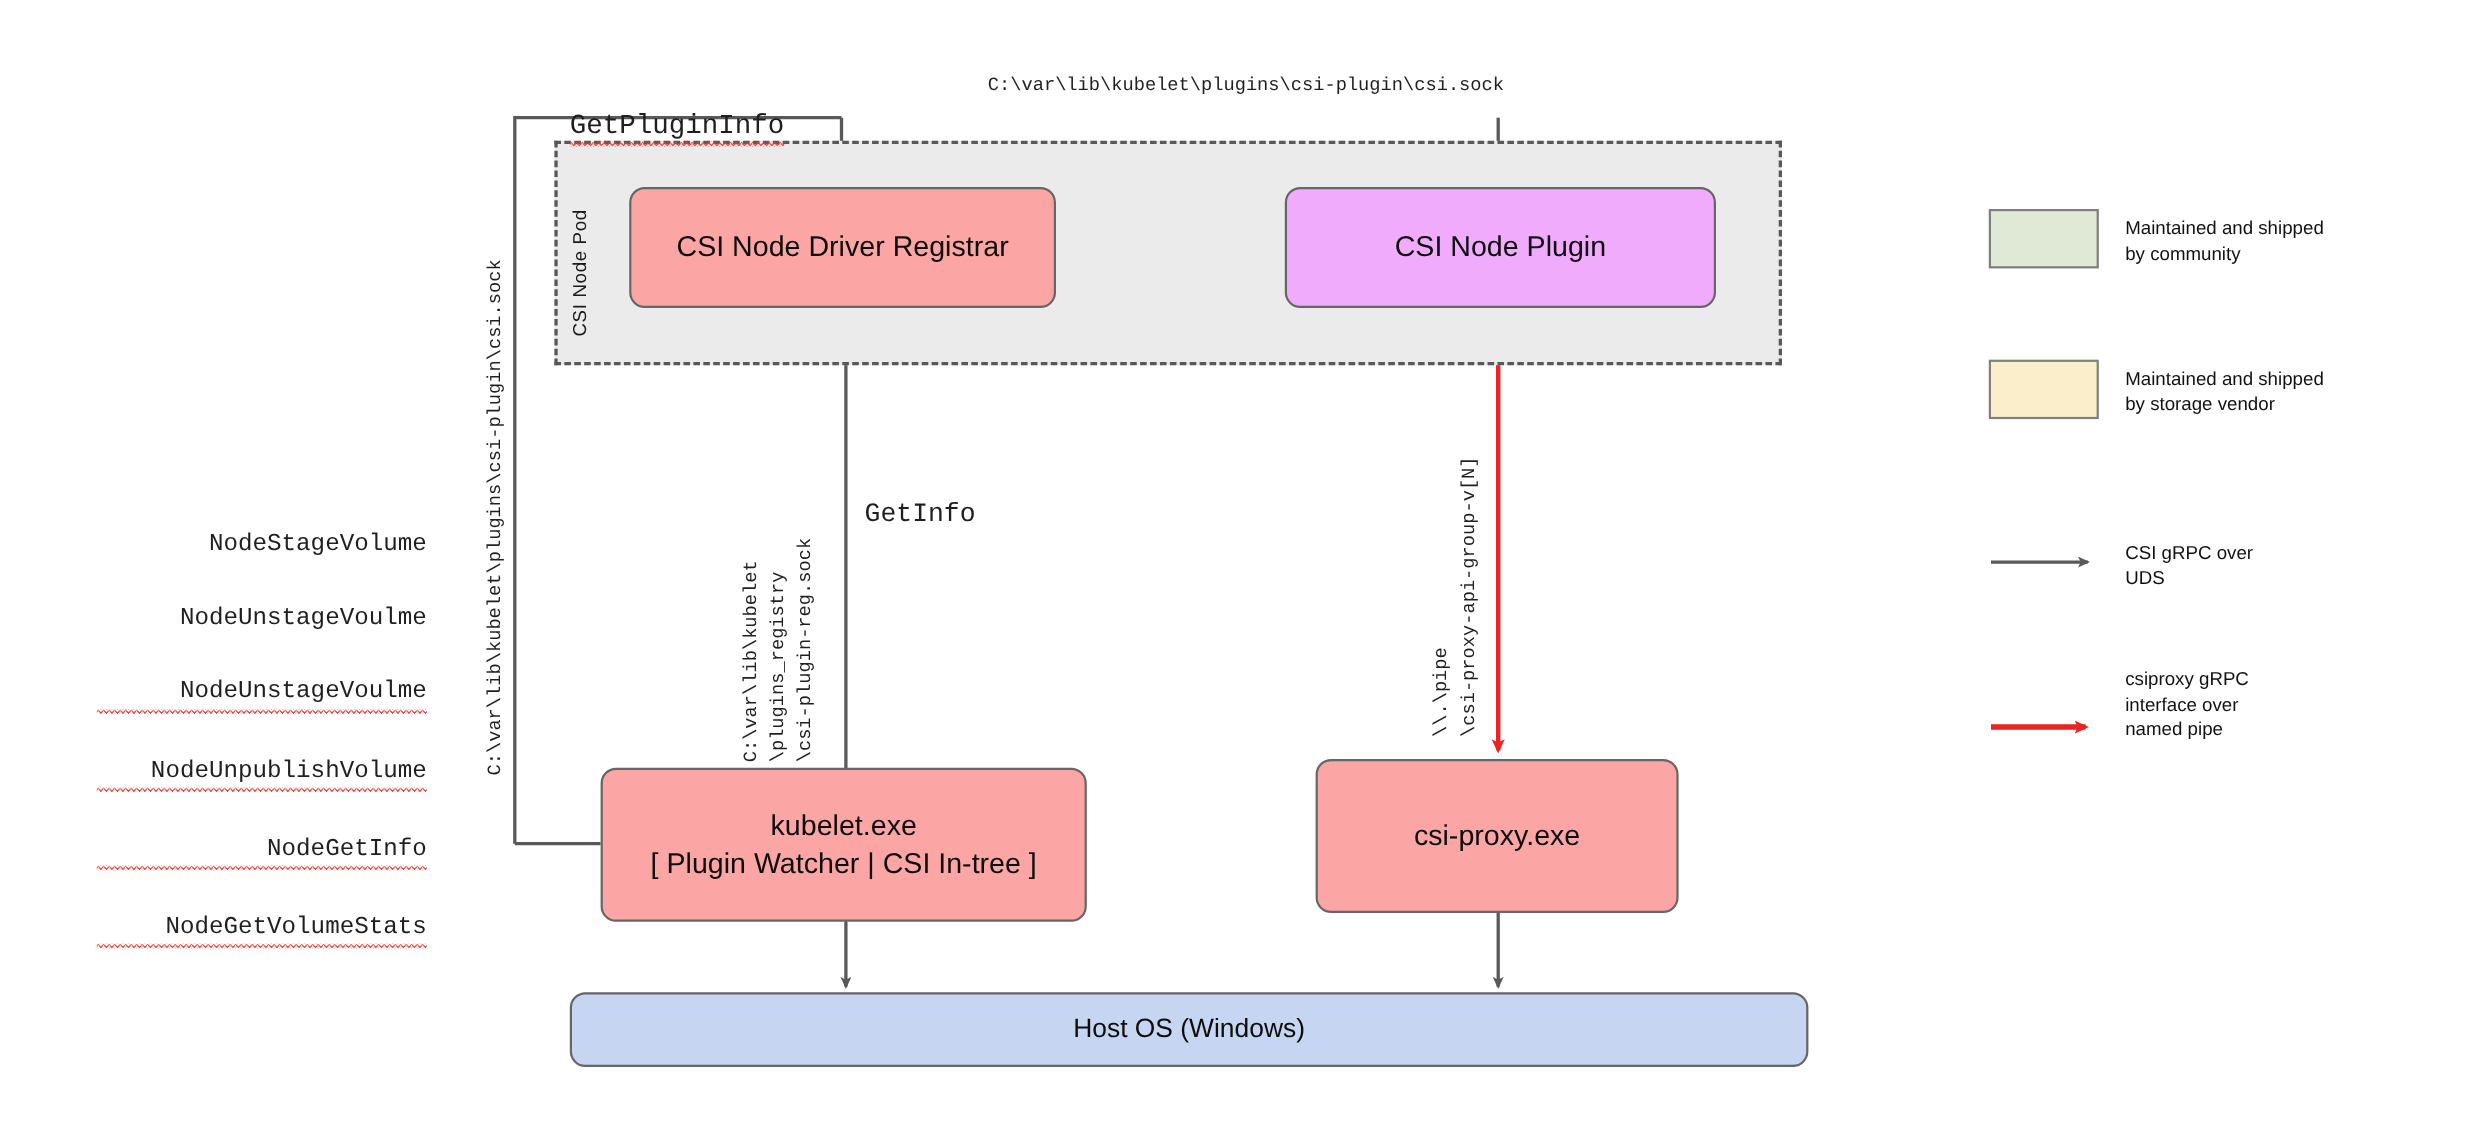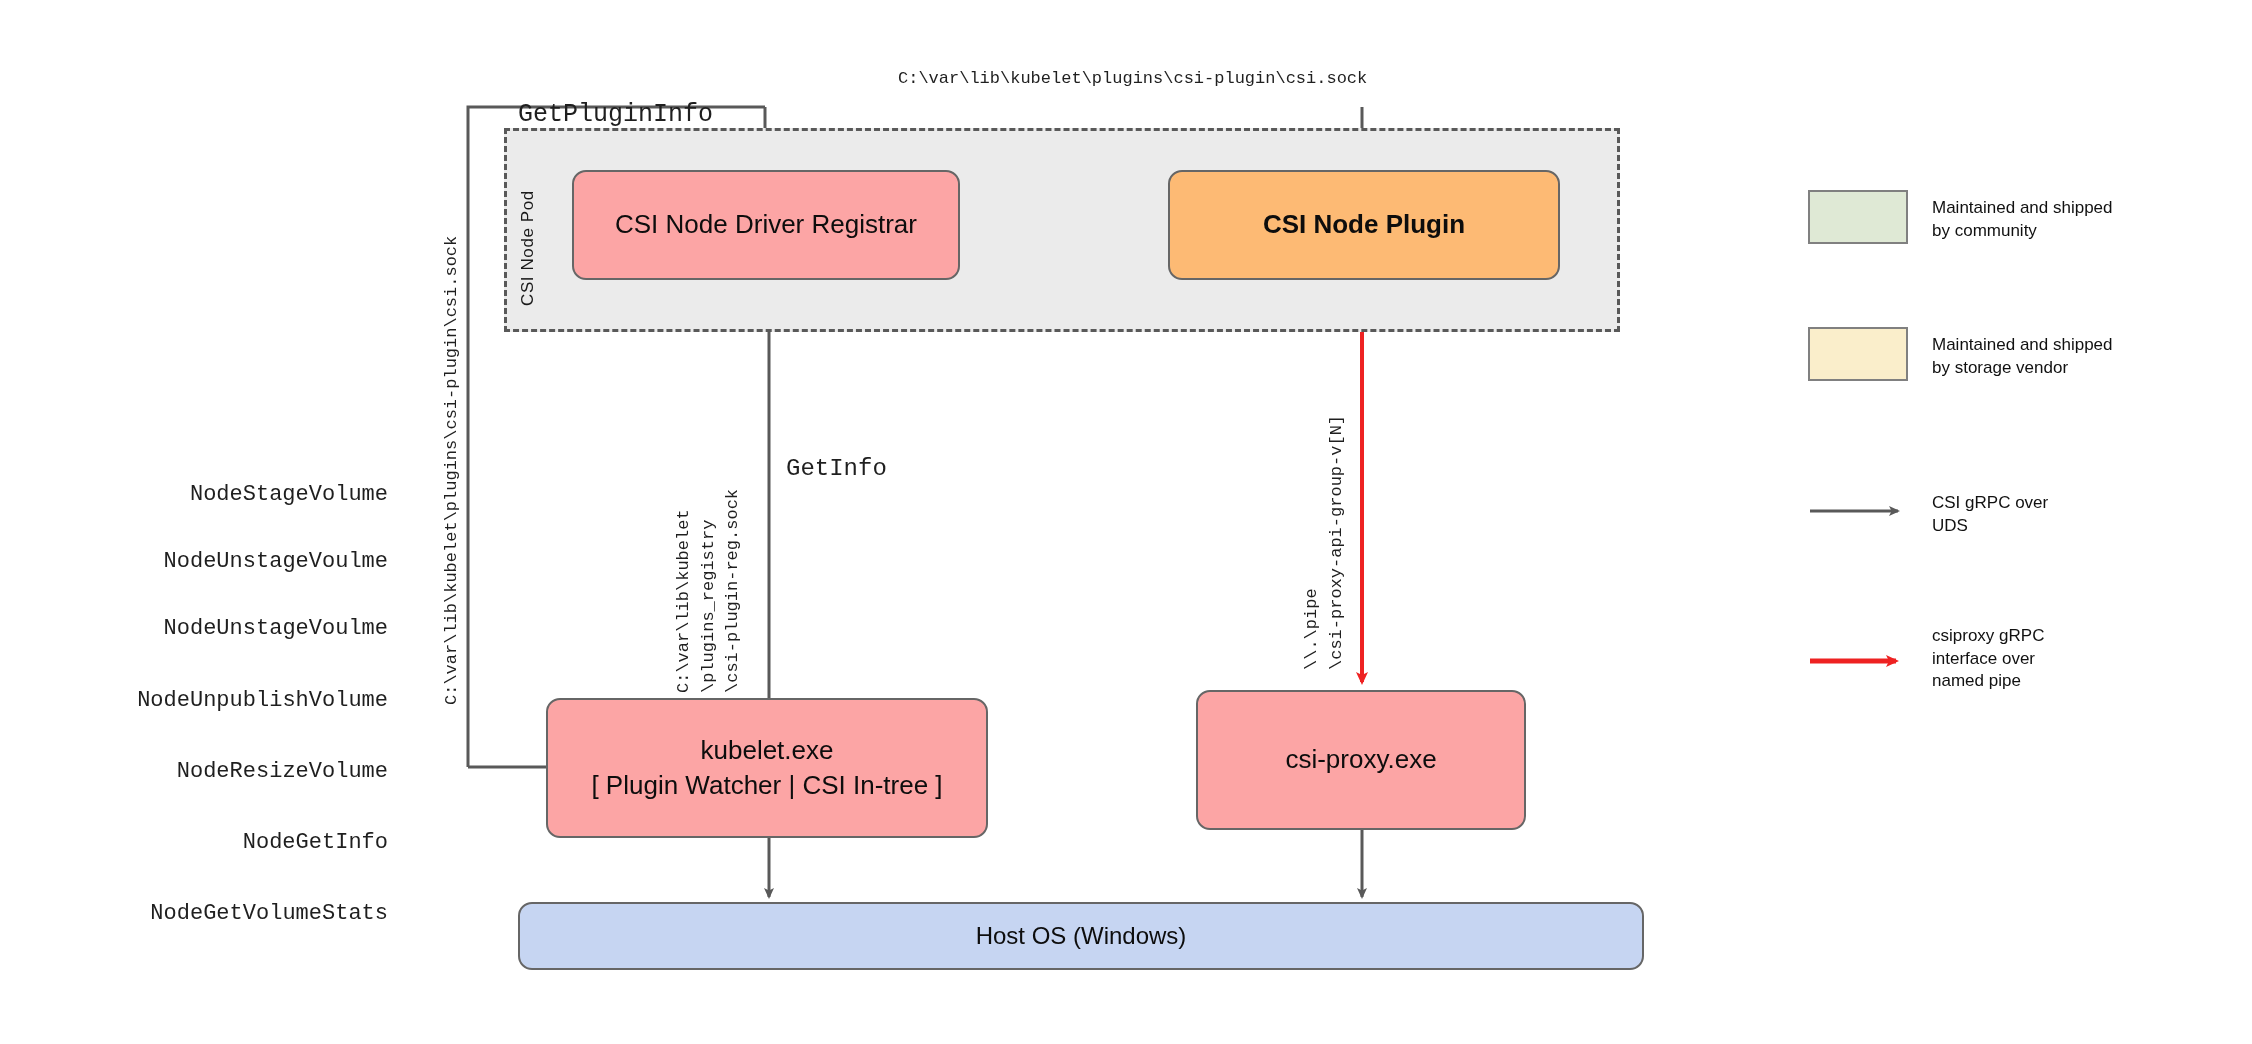--- a/index.html
+++ b/index.html
@@ -31,21 +31,21 @@
     border: 2px solid #666666;
     border-radius: 14px;
     display: flex;
     align-items: center;
     justify-content: center;
     text-align: center;
     color: #0d0d0d;
     line-height: 1.35;
   }
   .node.green  { background: #fca5a5; }
-  .node.cream  { background: #fdba74; font-weight: bold; }
+  .node.cream  { background: #f0abfc; }
   .node.blue   { background: #c6d5f2; }
 
   
   .outer-pod {
     position: absolute;
     box-sizing: border-box;
     background: #ebebeb;
     border: 3px dashed #595959;
   }
   .pod-label {
@@ -201,21 +201,20 @@
   <div class="mono" style="left:786px; top:455px; font-size:24px;">GetInfo</div>
 
 
   <div class="vert" style="left:1300px; top:370px; height:300px; font-size:17px;"><span>\\.\pipe</span><br><span>\csi-proxy-api-group-v[N]</span></div>
 
   <div class="rpc-list" style="left:88px; top:443px; width:300px;">
     <div>NodeStageVolume</div>
     <div>NodeUnstageVoulme</div>
     <div class="squiggle">NodeUnstageVoulme</div>
     <div class="squiggle">NodeUnpublishVolume</div>
-    <div class="squiggle">NodeResizeVolume</div>
     <div class="squiggle">NodeGetInfo</div>
     <div class="squiggle">NodeGetVolumeStats</div>
   </div>
 
 
   <div class="legend-swatch" style="left:1808px; top:190px; background:#dfe9d5;"></div>
   <div class="legend-text" style="left:1932px; top:197px;">
     <div>Maintained and shipped</div>
     <div>by community</div>
   </div>
@@ -233,19 +232,19 @@
     <g>
       <path d="M 1810,661 L 1896,661" stroke="#ee2222" stroke-width="5" fill="none" marker-end="url(#arrRed)"></path>
     </g>
   </svg>
 
   <div class="legend-text" style="left:1932px; top:492px;">
     <div>CSI gRPC over</div>
     <div>UDS</div>
   </div>
 
-  <div class="legend-text" style="left:1932px; top:625px;">
+  <div class="legend-text" style="left:1932px; top:607px;">
     <div>csiproxy gRPC</div>
     <div>interface over</div>
     <div>named pipe</div>
   </div>
 
 </div>
 
 </body></html>

